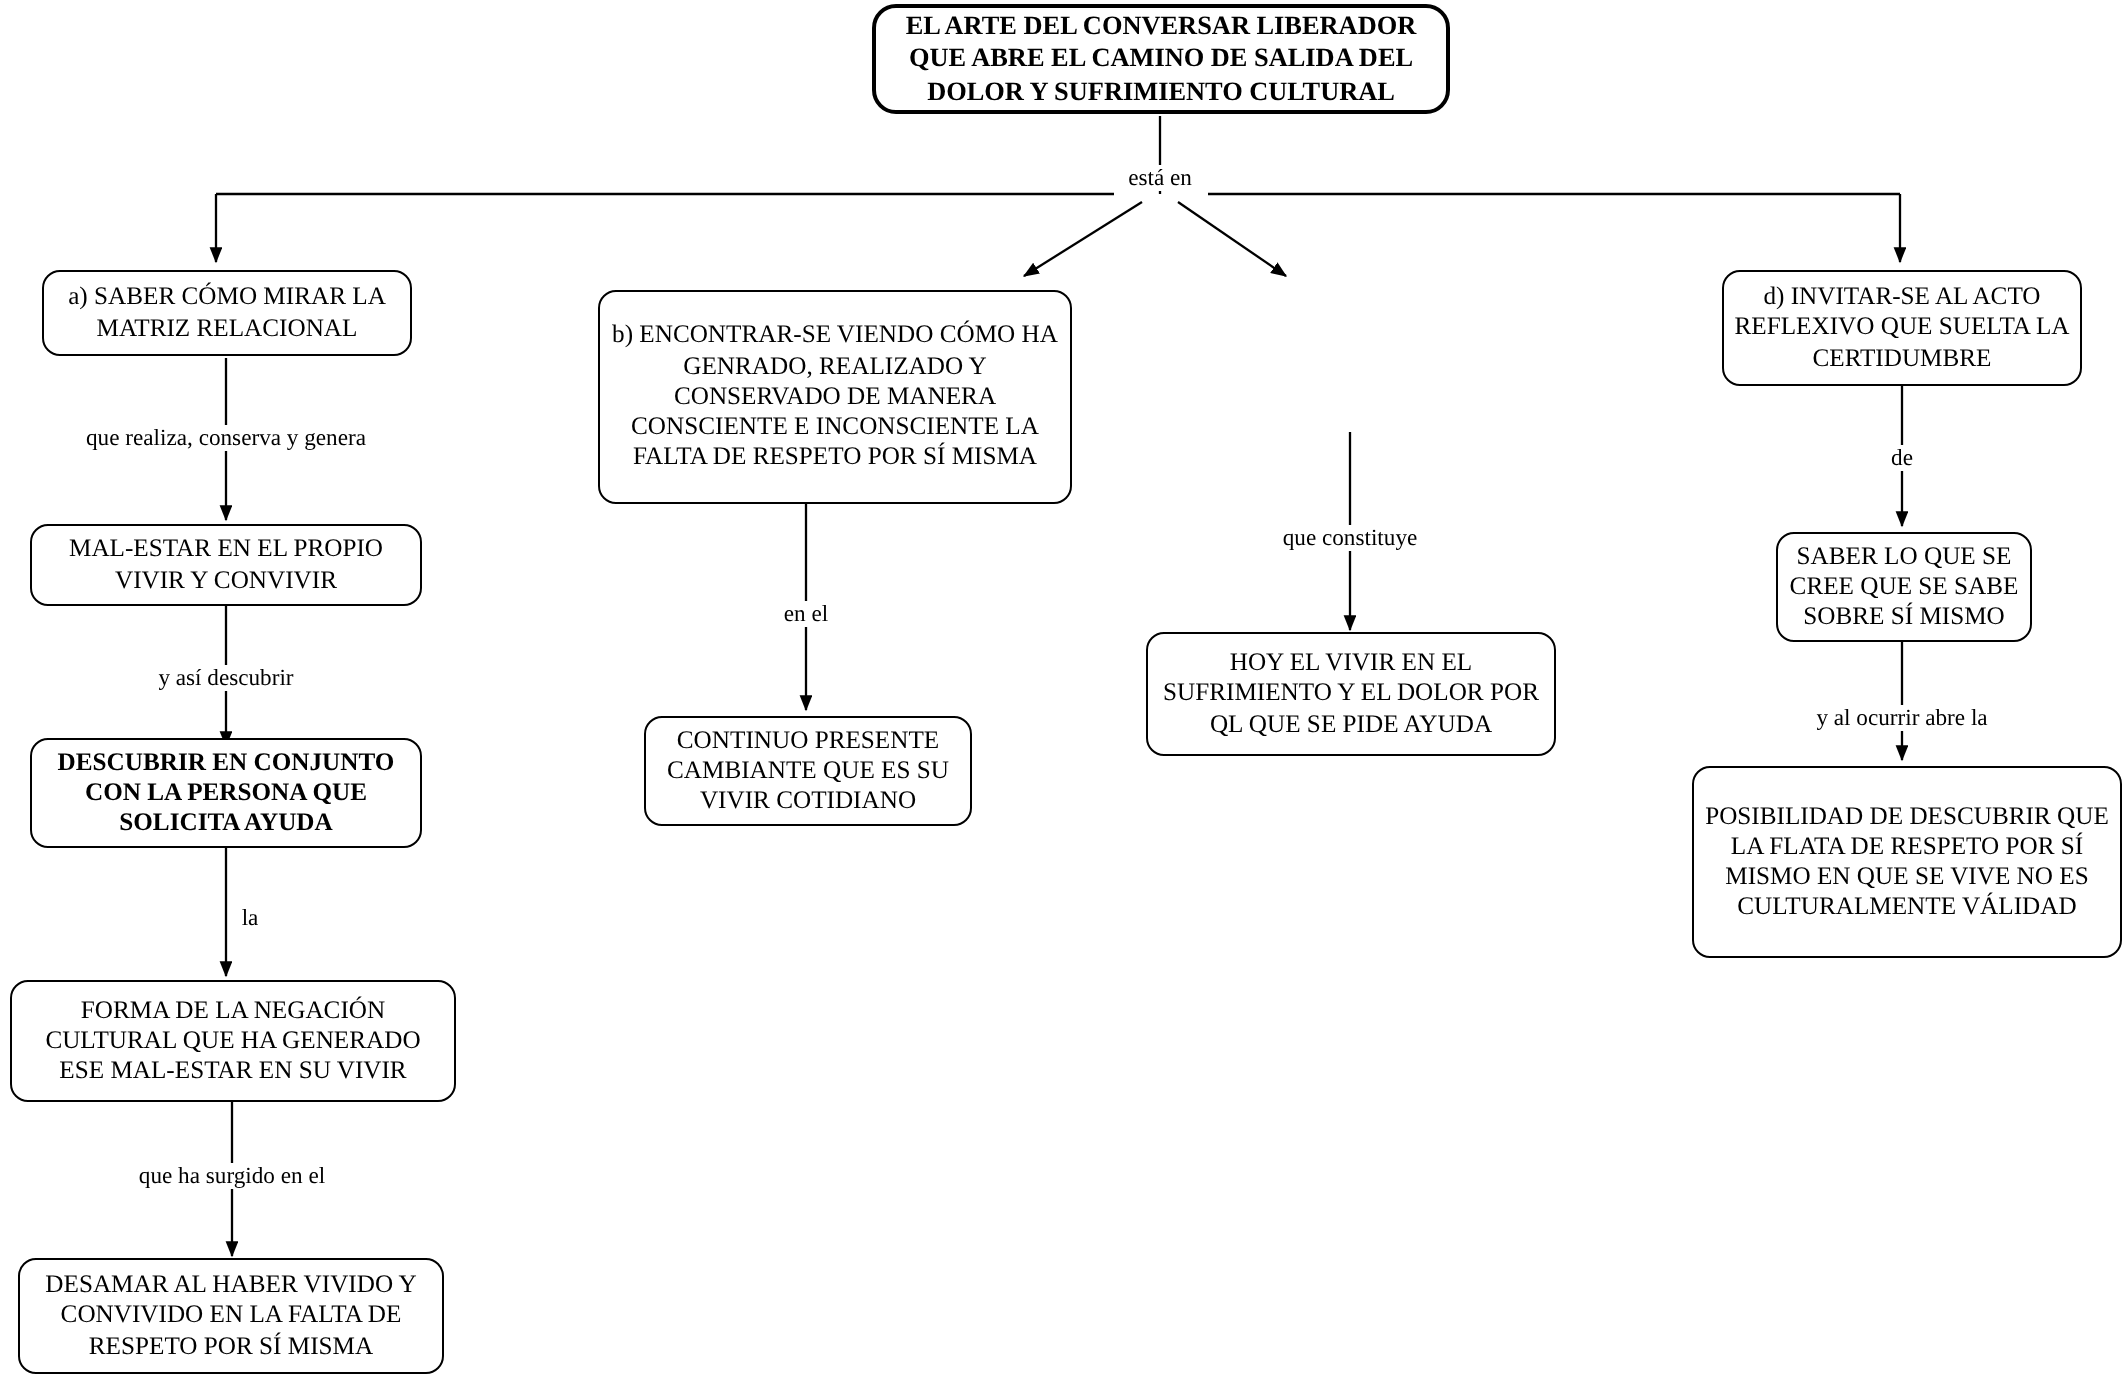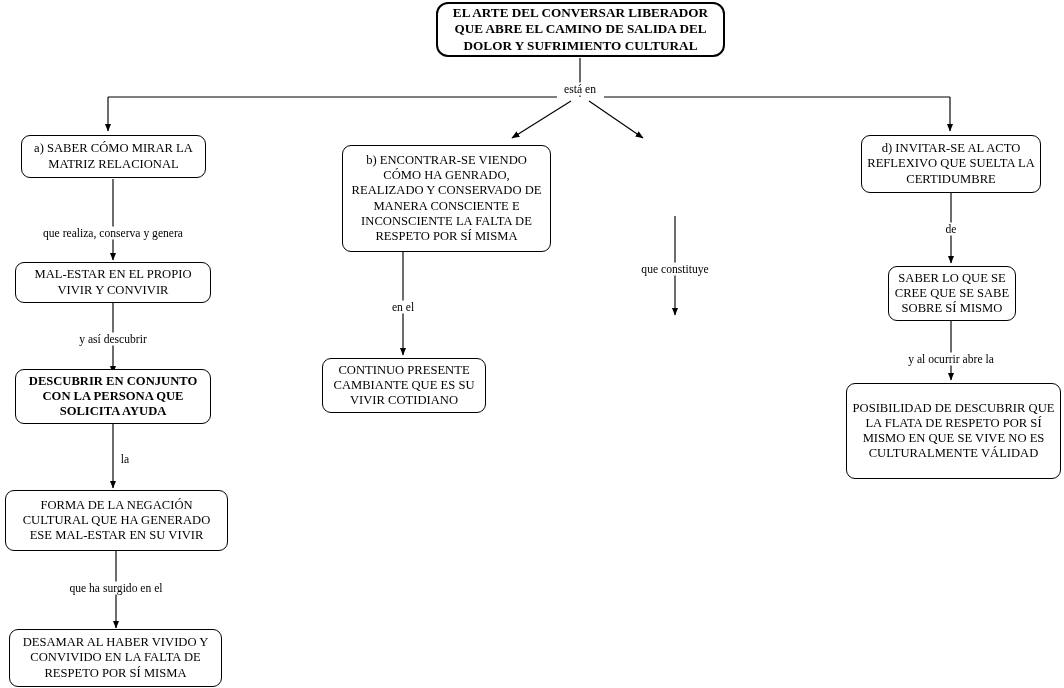--- a/index.html
+++ b/index.html
@@ -118,47 +118,50 @@
   </div>
 
   <div class="node" style="left:5px; top:490px; width:223px; height:61px;">
     <span>FORMA DE LA NEGACIÓN CULTURAL QUE HA GENERADO ESE MAL-ESTAR EN SU VIVIR</span>
   </div>
 
   <div class="node" style="left:9px; top:629px; width:213px; height:58px;">
     <span>DESAMAR AL HABER VIVIDO Y CONVIVIDO EN LA FALTA DE RESPETO POR SÍ MISMA</span>
   </div>
 
-  <div class="node" style="left:299px; top:145px; width:209px; height:107px;margin-left:43px;">
+  <div class="node" style="left:299px; top:145px; width:237px; height:107px;">
     <span>b) ENCONTRAR-SE VIENDO CÓMO HA GENRADO, REALIZADO Y CONSERVADO DE MANERA CONSCIENTE E INCONSCIENTE LA FALTA DE RESPETO POR SÍ MISMA</span>
   </div>
 
   <div class="node" style="left:322px; top:358px; width:164px; height:55px;">
     <span>CONTINUO PRESENTE CAMBIANTE QUE ES SU VIVIR COTIDIANO</span>
   </div>
 
 
+  <div class="node" style="left:573px; top:316px; width:205px; height:62px;">
+    <span>HOY EL VIVIR EN EL SUFRIMIENTO Y EL DOLOR POR QL QUE SE PIDE AYUDA</span>
+  </div>
 
   <div class="node" style="left:861px; top:135px; width:180px; height:58px;">
     <span>d) INVITAR-SE AL ACTO REFLEXIVO QUE SUELTA LA CERTIDUMBRE</span>
   </div>
 
   <div class="node" style="left:888px; top:266px; width:128px; height:55px;">
     <span>SABER LO QUE SE CREE QUE SE SABE SOBRE SÍ MISMO</span>
   </div>
 
   <div class="node" style="left:846px; top:383px; width:215px; height:96px;">
     <span>POSIBILIDAD DE DESCUBRIR QUE LA FLATA DE RESPETO POR SÍ MISMO EN QUE SE VIVE NO ES CULTURALMENTE VÁLIDAD</span>
   </div>
 
   <div class="edge-label" style="left:580px; top:89px;">
     <span>está en</span>
   </div>
 
-  <div class="edge-label" style="left:113px; top:233px;">
+  <div class="edge-label" style="left:113px; top:219px;">
     <span>que realiza, conserva y genera</span>
   </div>
 
   <div class="edge-label" style="left:113px; top:339px;">
     <span>y así descubrir</span>
   </div>
 
   <div class="edge-label" style="left:125px; top:459px;">
     <span>la</span>
   </div>

